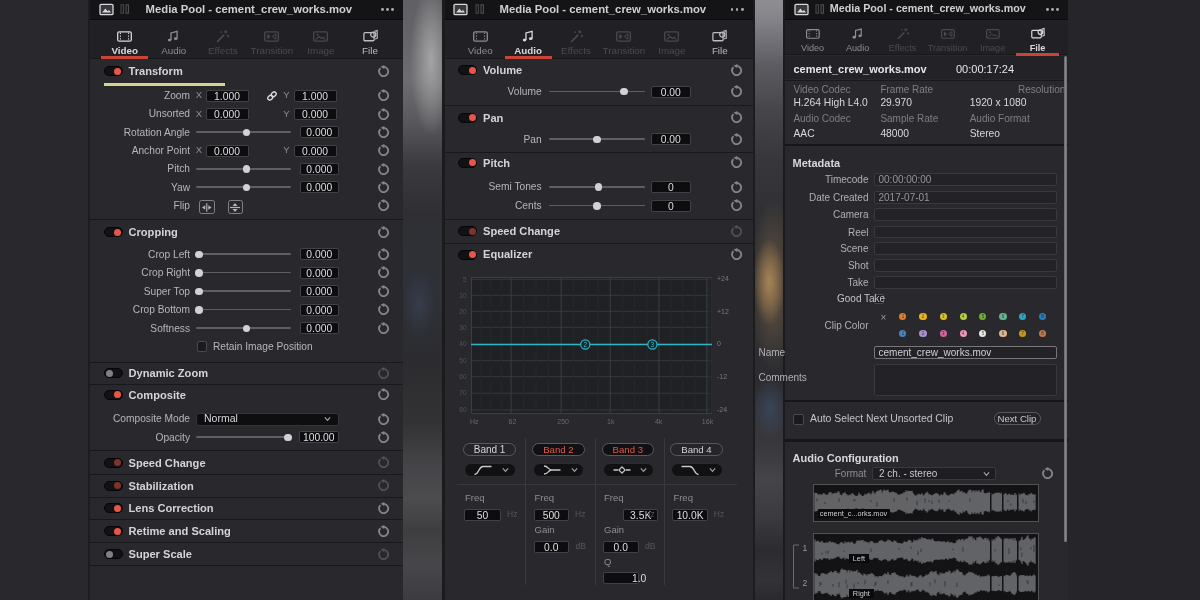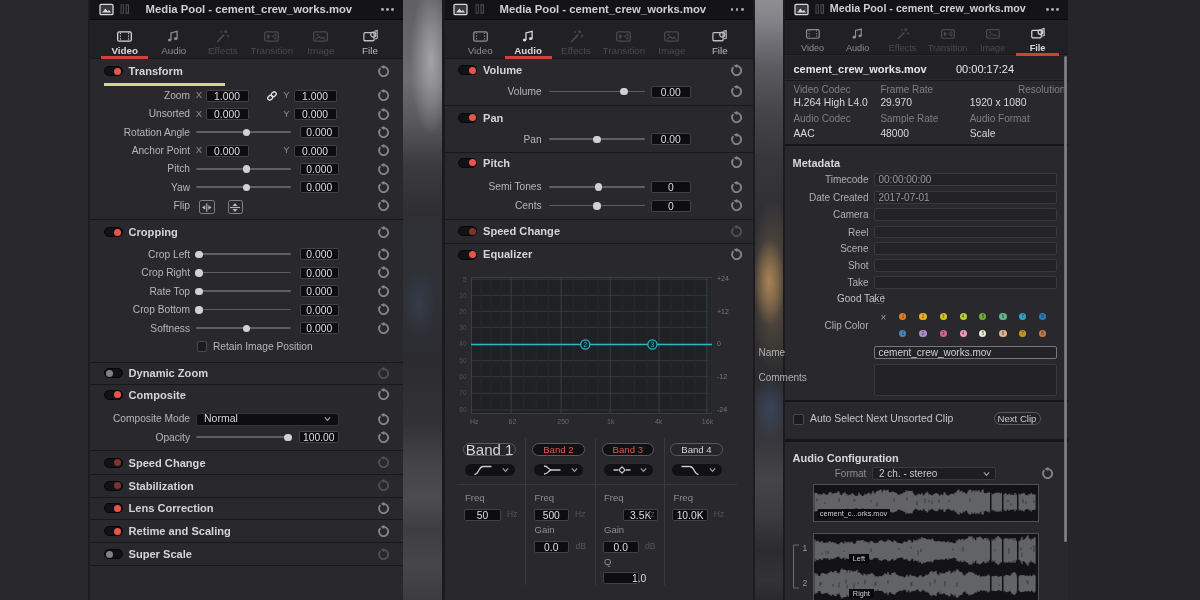--- a/index.html
+++ b/index.html
@@ -164,21 +164,21 @@
       <path d="M7.4 0 L3.5 1.8 L7.2 4.0 Z" fill="#85858a"></path>
     </svg>
 <div style="position:absolute;left:60px;top:266.2px;height:13.2px;line-height:13.2px;font-size:10.2px;color:#b6b6ba;font-weight:400;white-space:nowrap;width:130px;text-align:right;">Crop Right</div>
     <div style="position:absolute;left:196px;top:271.8px;width:95px;height:1.6px;background:#5e5e64;border-radius:1px;"></div>
     <div style="position:absolute;left:195.25px;top:269.05px;width:7.5px;height:7.5px;border-radius:50%;background:#d2d2d6;"></div>
     <div style="position:absolute;left:299.5px;top:266.8px;width:39.5px;height:12px;background:#0d0d0f;border:1px solid #414147;border-radius:2px;box-sizing:border-box;font-size:10.3px;color:#dfdfe3;text-align:center;line-height:11px;font-weight:500;">0.000</div>
     <svg style="position:absolute;left:377.0px;top:266.3px;" width="13" height="13" viewBox="0 0 13 13">
       <path d="M3.4 3.2 A4.6 4.6 0 1 0 6.9 1.9" fill="none" stroke="#85858a" stroke-width="1.8"></path>
       <path d="M7.4 0 L3.5 1.8 L7.2 4.0 Z" fill="#85858a"></path>
     </svg>
-<div style="position:absolute;left:60px;top:284.7px;height:13.2px;line-height:13.2px;font-size:10.2px;color:#b6b6ba;font-weight:400;white-space:nowrap;width:130px;text-align:right;">Rate Top</div>
+<div style="position:absolute;left:60px;top:284.7px;height:13.2px;line-height:13.2px;font-size:10.2px;color:#b6b6ba;font-weight:400;white-space:nowrap;width:130px;text-align:right;">Super Top</div>
     <div style="position:absolute;left:196px;top:290.3px;width:95px;height:1.6px;background:#5e5e64;border-radius:1px;"></div>
     <div style="position:absolute;left:195.25px;top:287.55px;width:7.5px;height:7.5px;border-radius:50%;background:#d2d2d6;"></div>
     <div style="position:absolute;left:299.5px;top:285.3px;width:39.5px;height:12px;background:#0d0d0f;border:1px solid #414147;border-radius:2px;box-sizing:border-box;font-size:10.3px;color:#dfdfe3;text-align:center;line-height:11px;font-weight:500;">0.000</div>
     <svg style="position:absolute;left:377.0px;top:284.8px;" width="13" height="13" viewBox="0 0 13 13">
       <path d="M3.4 3.2 A4.6 4.6 0 1 0 6.9 1.9" fill="none" stroke="#85858a" stroke-width="1.8"></path>
       <path d="M7.4 0 L3.5 1.8 L7.2 4.0 Z" fill="#85858a"></path>
     </svg>
 <div style="position:absolute;left:60px;top:303.2px;height:13.2px;line-height:13.2px;font-size:10.2px;color:#b6b6ba;font-weight:400;white-space:nowrap;width:130px;text-align:right;">Crop Bottom</div>
     <div style="position:absolute;left:196px;top:308.8px;width:95px;height:1.6px;background:#5e5e64;border-radius:1px;"></div>
     <div style="position:absolute;left:195.25px;top:306.05px;width:7.5px;height:7.5px;border-radius:50%;background:#d2d2d6;"></div>
@@ -455,21 +455,21 @@
 <div style="position:absolute;left:717px;top:405.0px;height:10px;line-height:10px;font-size:7px;color:#78787e;font-weight:400;white-space:nowrap;">-24</div>
 <div style="position:absolute;left:459.3px;top:416.5px;height:10px;line-height:10px;font-size:7px;color:#68686e;font-weight:400;white-space:nowrap;width:30px;text-align:center;">Hz</div>
 <div style="position:absolute;left:497.4px;top:416.5px;height:10px;line-height:10px;font-size:7px;color:#68686e;font-weight:400;white-space:nowrap;width:30px;text-align:center;">62</div>
 <div style="position:absolute;left:548.1px;top:416.5px;height:10px;line-height:10px;font-size:7px;color:#68686e;font-weight:400;white-space:nowrap;width:30px;text-align:center;">250</div>
 <div style="position:absolute;left:595.8px;top:416.5px;height:10px;line-height:10px;font-size:7px;color:#68686e;font-weight:400;white-space:nowrap;width:30px;text-align:center;">1k</div>
 <div style="position:absolute;left:643.6px;top:416.5px;height:10px;line-height:10px;font-size:7px;color:#68686e;font-weight:400;white-space:nowrap;width:30px;text-align:center;">4k</div>
 <div style="position:absolute;left:692.5px;top:416.5px;height:10px;line-height:10px;font-size:7px;color:#68686e;font-weight:400;white-space:nowrap;width:30px;text-align:center;">16k</div>
 <div style="position:absolute;left:525.0px;top:437.5px;width:1px;height:147px;background:#3a3a3e;"></div>
 <div style="position:absolute;left:594.5px;top:437.5px;width:1px;height:147px;background:#3a3a3e;"></div>
 <div style="position:absolute;left:663.9px;top:437.5px;width:1px;height:147px;background:#3a3a3e;"></div>
-<div style="position:absolute;left:462.70000000000005px;top:443px;width:53.8px;height:12.5px;background:#26262a;border:1px solid #5a5a5e;border-radius:7px;box-sizing:border-box;font-size:15px;color:#d4d4d8;text-align:center;line-height:11.5px;">Band 1</div>
+<div style="position:absolute;left:462.70000000000005px;top:443px;width:53.8px;height:12.5px;background:#26262a;border:1px solid #5a5a5e;border-radius:7px;box-sizing:border-box;font-size:10px;color:#d4d4d8;text-align:center;line-height:11.5px;">Band 1</div>
 <div style="position:absolute;left:532.15px;top:443px;width:52.5px;height:12.5px;background:#111113;border:1px solid #5a5a5e;border-radius:7px;box-sizing:border-box;font-size:9.6px;color:#e0584a;text-align:center;line-height:11.5px;">Band 2</div>
 <div style="position:absolute;left:601.5999999999999px;top:443px;width:52.4px;height:12.5px;background:#111113;border:1px solid #5a5a5e;border-radius:7px;box-sizing:border-box;font-size:9.6px;color:#e0584a;text-align:center;line-height:11.5px;">Band 3</div>
 <div style="position:absolute;left:669.6px;top:443px;width:53.8px;height:12.5px;background:#26262a;border:1px solid #5a5a5e;border-radius:7px;box-sizing:border-box;font-size:9.6px;color:#d4d4d8;text-align:center;line-height:11.5px;">Band 4</div>
 <div style="position:absolute;left:464.0px;top:462.5px;width:51.5px;height:14.5px;background:#111114;border-radius:7px;border:1px solid #2c2c30;box-sizing:border-box;"></div>
 <svg style="position:absolute;left:473.0px;top:463.5px;" width="20" height="12" viewBox="0 0 20 12">
       <path d="M1.5 10.5 C6 10.5 5.5 2.5 10 2.5 L18.5 2.5" fill="none" stroke="#c8c8cc" stroke-width="1.3"></path>
     </svg>
 <svg style="position:absolute;left:502.0px;top:467px;" width="7" height="6" viewBox="0 0 8 6">
       <path d="M1 1.2 L4 4.5 L7 1.2" fill="none" stroke="#a0a0a4" stroke-width="1.4"></path>
     </svg>
@@ -579,21 +579,21 @@
 <div style="position:absolute;left:880.4px;top:82.8px;height:13px;line-height:13px;font-size:10px;color:#7e7e84;font-weight:400;white-space:nowrap;">Frame Rate</div>
 <div style="position:absolute;left:1018px;top:82.8px;height:13px;line-height:13px;font-size:10px;color:#7e7e84;font-weight:400;white-space:nowrap;">Resolution</div>
 <div style="position:absolute;left:793.4px;top:96.05px;height:13.3px;line-height:13.3px;font-size:10.3px;color:#d8d8dc;font-weight:400;white-space:nowrap;">H.264 High L4.0</div>
 <div style="position:absolute;left:880.4px;top:96.05px;height:13.3px;line-height:13.3px;font-size:10.3px;color:#d8d8dc;font-weight:400;white-space:nowrap;">29.970</div>
 <div style="position:absolute;left:969.7px;top:96.05px;height:13.3px;line-height:13.3px;font-size:10.3px;color:#d8d8dc;font-weight:400;white-space:nowrap;">1920 x 1080</div>
 <div style="position:absolute;left:793.4px;top:112.3px;height:13px;line-height:13px;font-size:10px;color:#7e7e84;font-weight:400;white-space:nowrap;">Audio Codec</div>
 <div style="position:absolute;left:880.4px;top:112.3px;height:13px;line-height:13px;font-size:10px;color:#7e7e84;font-weight:400;white-space:nowrap;">Sample Rate</div>
 <div style="position:absolute;left:969.7px;top:112.3px;height:13px;line-height:13px;font-size:10px;color:#7e7e84;font-weight:400;white-space:nowrap;">Audio Format</div>
 <div style="position:absolute;left:793.4px;top:127.44999999999999px;height:13.3px;line-height:13.3px;font-size:10.3px;color:#d8d8dc;font-weight:400;white-space:nowrap;">AAC</div>
 <div style="position:absolute;left:880.4px;top:127.44999999999999px;height:13.3px;line-height:13.3px;font-size:10.3px;color:#d8d8dc;font-weight:400;white-space:nowrap;">48000</div>
-<div style="position:absolute;left:969.7px;top:127.44999999999999px;height:13.3px;line-height:13.3px;font-size:10.3px;color:#d8d8dc;font-weight:400;white-space:nowrap;">Scale</div>
+<div style="position:absolute;left:969.7px;top:127.44999999999999px;height:13.3px;line-height:13.3px;font-size:10.3px;color:#d8d8dc;font-weight:400;white-space:nowrap;">Stereo</div>
 <div style="position:absolute;left:785px;top:143.8px;width:283px;height:2.5px;background:#161618;"></div>
 <div style="position:absolute;left:792.5px;top:155.8px;height:14px;line-height:14px;font-size:11px;color:#d8d8dc;font-weight:700;white-space:nowrap;">Metadata</div>
 <div style="position:absolute;left:758.5px;top:173.0px;height:13px;line-height:13px;font-size:10px;color:#b0b0b4;font-weight:400;white-space:nowrap;width:110px;text-align:right;">Timecode</div>
     <div style="position:absolute;left:873.5px;top:173.2px;width:183.5px;height:12.6px;background:#232327;border:1px solid #39393d;border-radius:2px;box-sizing:border-box;"></div>
     <div style="position:absolute;left:878.5px;top:173.0px;height:13px;line-height:13px;font-size:10px;color:#96969a;font-weight:400;white-space:nowrap;">00:00:00:00</div>
 <div style="position:absolute;left:758.5px;top:190.9px;height:13px;line-height:13px;font-size:10px;color:#b0b0b4;font-weight:400;white-space:nowrap;width:110px;text-align:right;">Date Created</div>
     <div style="position:absolute;left:873.5px;top:191.1px;width:183.5px;height:12.6px;background:#232327;border:1px solid #39393d;border-radius:2px;box-sizing:border-box;"></div>
     <div style="position:absolute;left:878.5px;top:190.9px;height:13px;line-height:13px;font-size:10px;color:#96969a;font-weight:400;white-space:nowrap;">2017-07-01</div>
 <div style="position:absolute;left:758.5px;top:207.8px;height:13px;line-height:13px;font-size:10px;color:#b0b0b4;font-weight:400;white-space:nowrap;width:110px;text-align:right;">Camera</div>
     <div style="position:absolute;left:873.5px;top:208.0px;width:183.5px;height:12.6px;background:#232327;border:1px solid #39393d;border-radius:2px;box-sizing:border-box;"></div>

